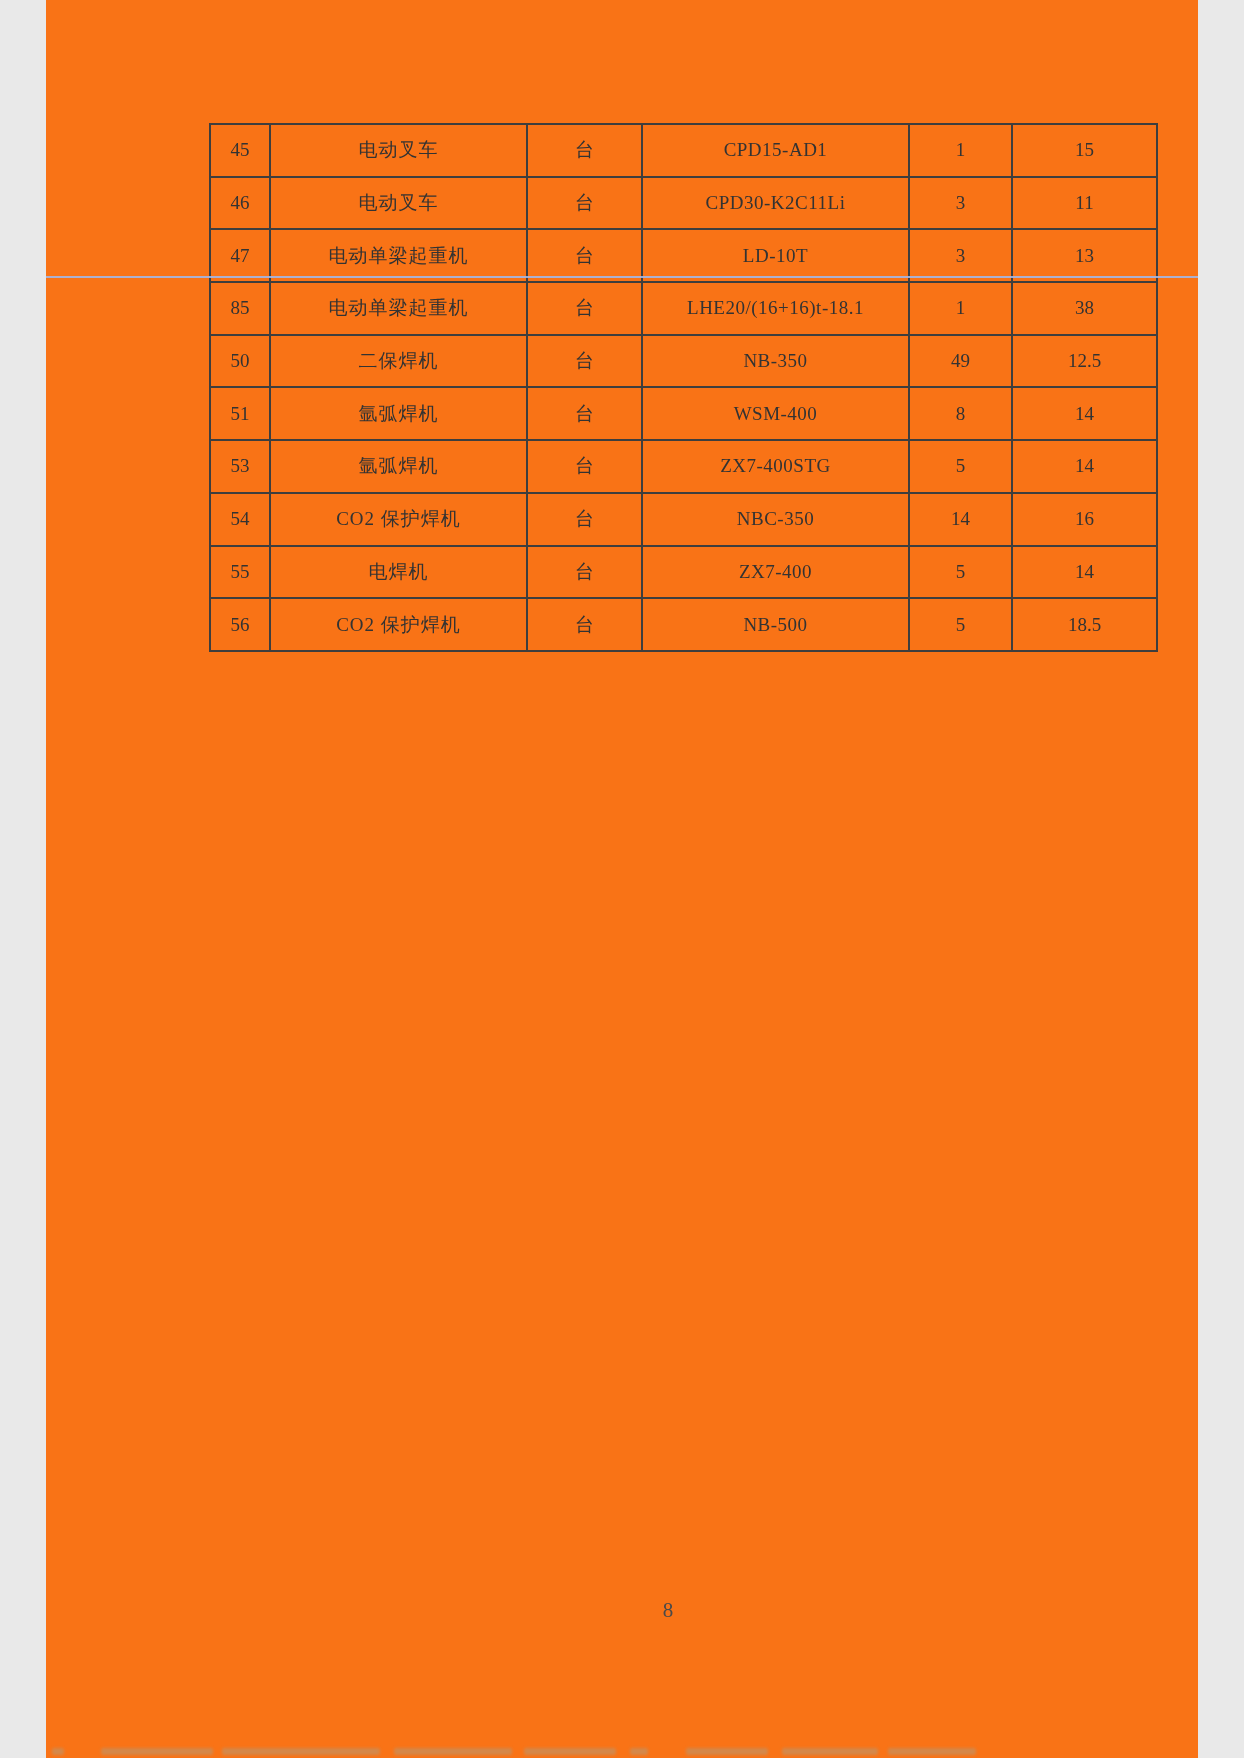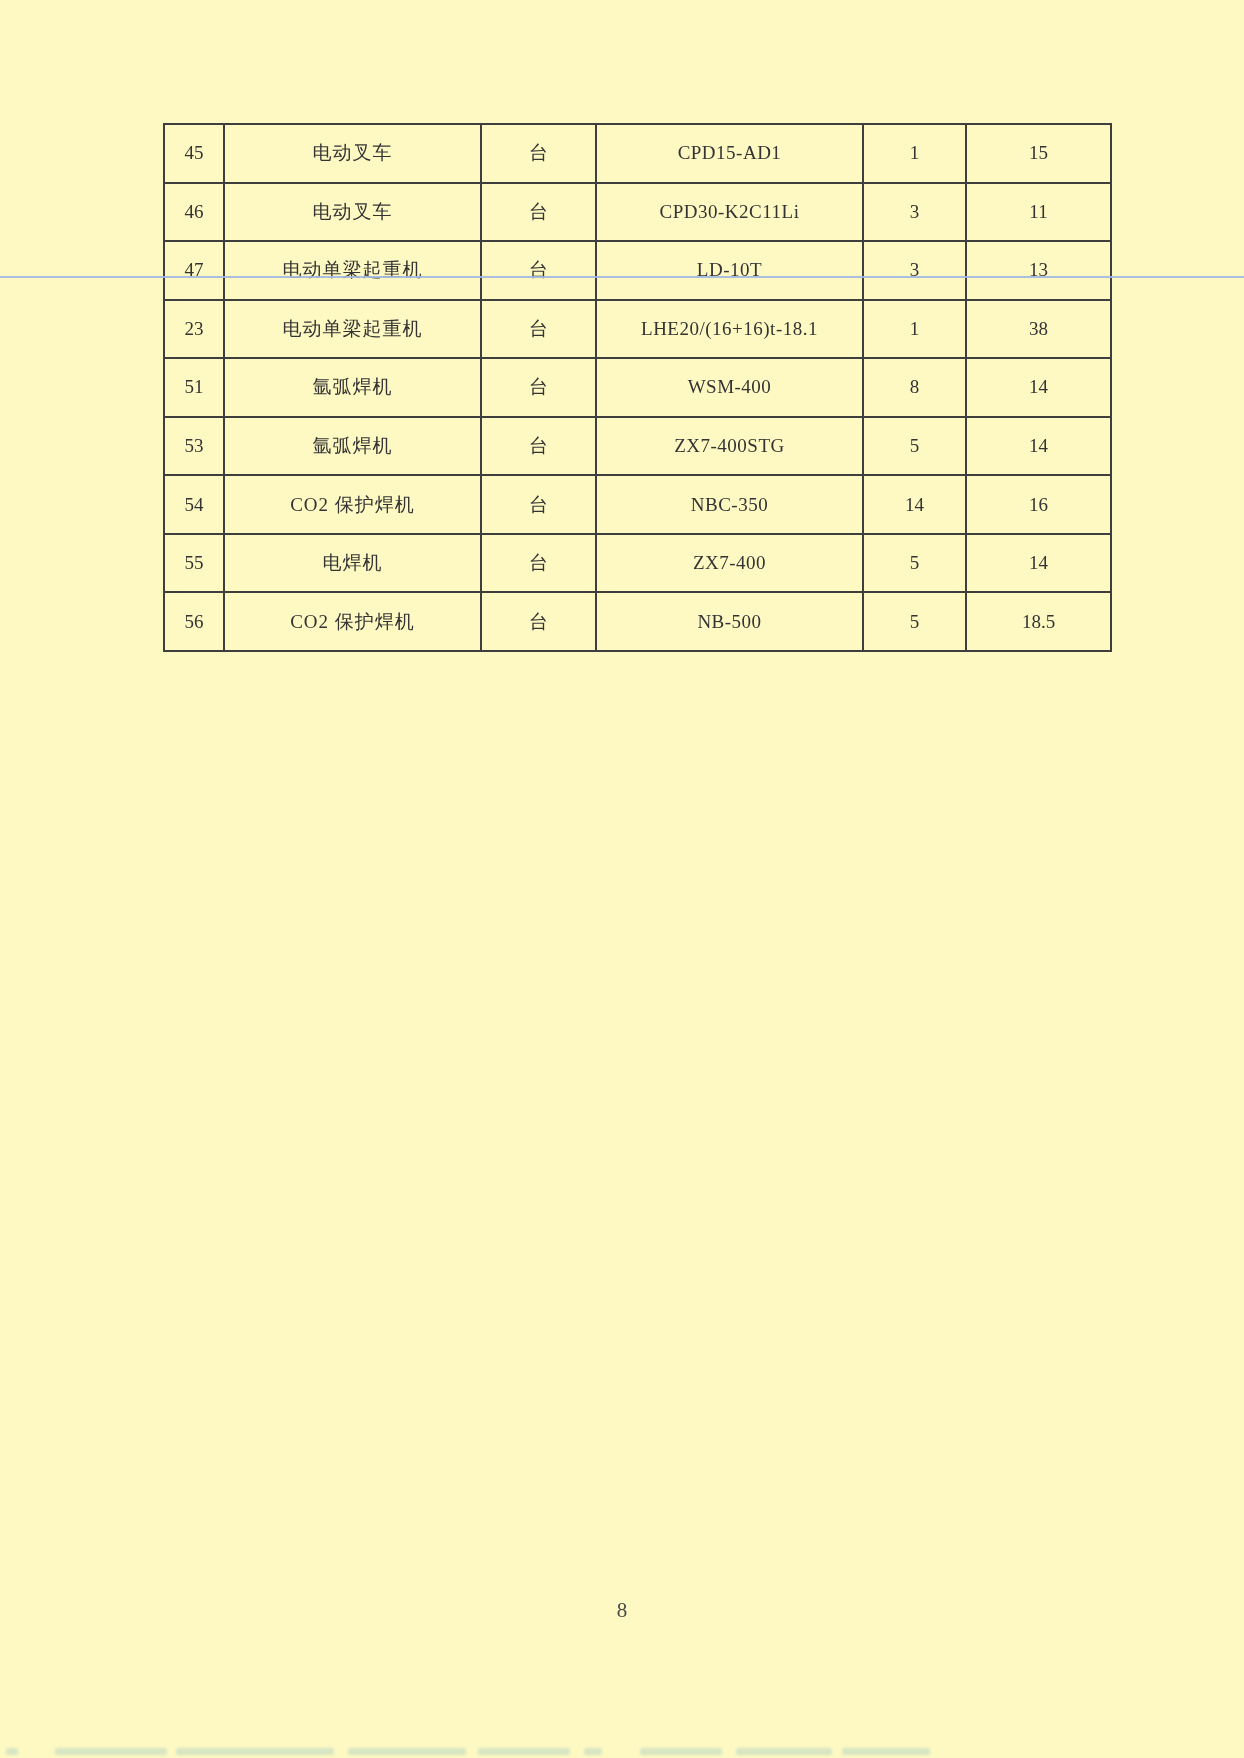--- a/index.html
+++ b/index.html
@@ -1,19 +1,19 @@
 <!DOCTYPE html>
 <html><head>
 <meta charset="utf-8">
 <style>
   html,body{margin:0;padding:0;background:#e9e9e9;}
   .page{
     position:relative;
-    width:1244px;height:1758px;
-    background:#fef9c3;
+    width:1152px;height:1758px;
+    background:#f97316;
     margin:0 auto;
     overflow:hidden;
     font-family:"Liberation Serif","DejaVu Serif",serif;
     color:#2f2f2f;
   }
   
   .blue-line{
     position:absolute;
     left:0;top:276px;width:1244px;height:2px;
     background:#a3b7e3;
@@ -105,26 +105,34 @@
       </tr>
       <tr>
         <td class="num-cell">47</td>
         <td class="name-cell">电动单梁起重机</td>
         <td class="unit-cell">台</td>
         <td class="model-cell">LD-10T</td>
         <td class="num-cell">3</td>
         <td class="num-cell">13</td>
       </tr>
       <tr>
-        <td class="num-cell">23</td>
+        <td class="num-cell">85</td>
         <td class="name-cell">电动单梁起重机</td>
         <td class="unit-cell">台</td>
         <td class="model-cell">LHE20/(16+16)t-18.1</td>
         <td class="num-cell">1</td>
         <td class="num-cell">38</td>
+      </tr>
+      <tr>
+        <td class="num-cell">50</td>
+        <td class="name-cell">二保焊机</td>
+        <td class="unit-cell">台</td>
+        <td class="model-cell">NB-350</td>
+        <td class="num-cell">49</td>
+        <td class="num-cell">12.5</td>
       </tr>
       <tr>
         <td class="num-cell">51</td>
         <td class="name-cell">氩弧焊机</td>
         <td class="unit-cell">台</td>
         <td class="model-cell">WSM-400</td>
         <td class="num-cell">8</td>
         <td class="num-cell">14</td>
       </tr>
       <tr>

